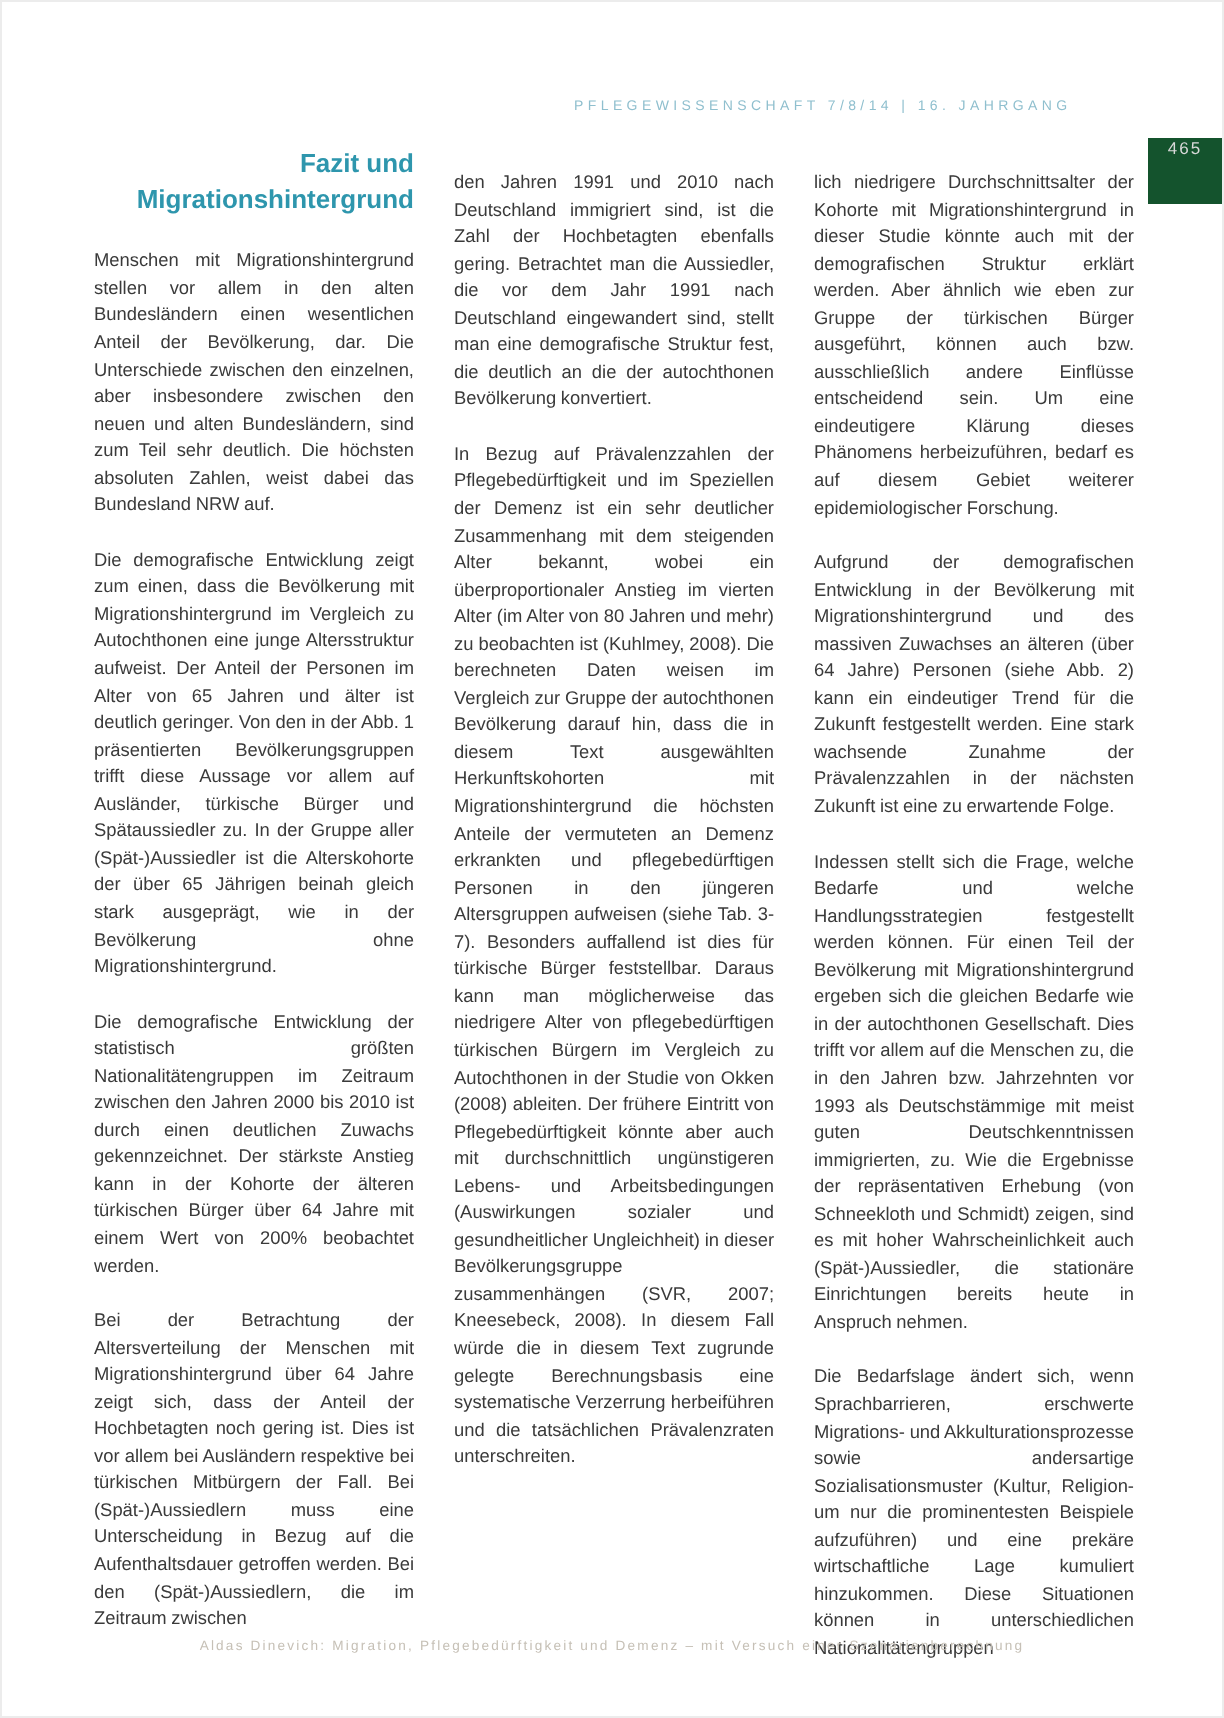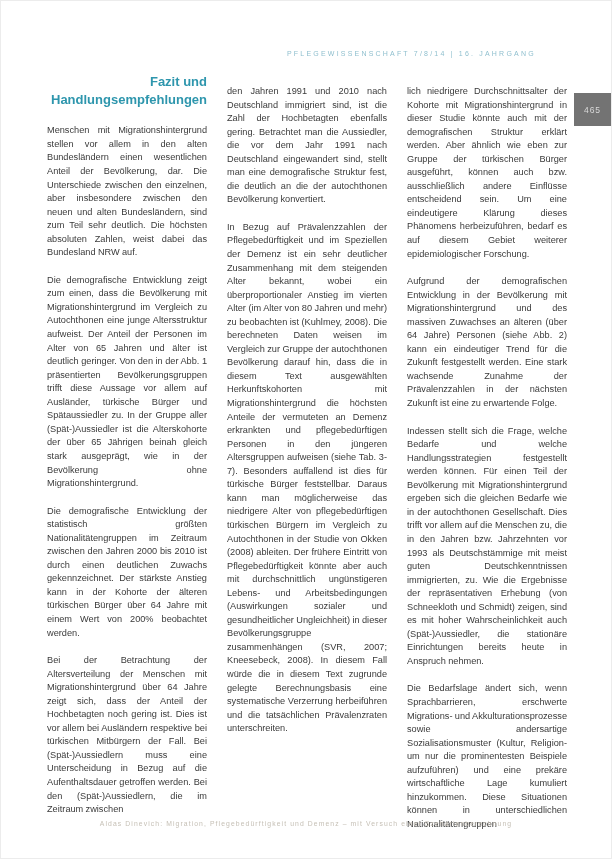--- a/index.html
+++ b/index.html
@@ -8,23 +8,23 @@
   .page{position:absolute;inset:0;background:#ffffff;border:1px solid #ececec;box-sizing:border-box;}
 
   .journal-header{
     position:absolute;top:49px;left:286px;width:280px;
     font-size:7px;letter-spacing:2.2px;color:#8fbfce;
     text-transform:uppercase;white-space:nowrap;
   }
 
   .page-badge{
     position:absolute;top:68px;right:0;width:37px;height:33px;
-    background:#737373;color:#d9d9d9;
-    display:flex;align-items:center;justify-content:center;
-    font-size:8.5px;letter-spacing:1px;margin-top:24px;
+    background:#14532d;color:#d9d9d9;
+    display:flex;justify-content:center;
+    font-size:8.5px;letter-spacing:1px;
   }
 
   .columns{
     position:absolute;top:70px;left:46px;width:520px;
     display:flex;gap:20px;
   }
   .col{flex:1;min-width:0;}
 
   .section-heading{
     color:#2e96ad;font-weight:bold;font-size:13px;line-height:1.4;
@@ -52,21 +52,21 @@
 
   <div class="journal-header">PFLEGEWISSENSCHAFT 7/8/14  |  16. JAHRGANG</div>
 
   <div class="page-badge">
     <span>465</span>
   </div>
 
   <div class="columns">
 
     <div class="col">
-      <div class="section-heading">Fazit und Handlungsempfehlungen</div>
+      <div class="section-heading">Fazit und Migrationshintergrund</div>
       <p>Menschen mit Migrationshintergrund stellen vor allem in den alten Bundesländern einen wesentlichen Anteil der Bevölkerung, dar. Die Unterschiede zwischen den einzelnen, aber insbesondere zwischen den neuen und alten Bundesländern, sind zum Teil sehr deutlich. Die höchsten absoluten Zahlen, weist dabei das Bundesland NRW auf.</p>
       <p>Die demografische Entwicklung zeigt zum einen, dass die Bevölkerung mit Migrationshintergrund im Vergleich zu Autochthonen eine junge Altersstruktur aufweist. Der Anteil der Personen im Alter von 65 Jahren und älter ist deutlich geringer. Von den in der Abb. 1 präsentierten Bevölkerungsgruppen trifft diese Aussage vor allem auf Ausländer, türkische Bürger und Spätaussiedler zu. In der Gruppe aller (Spät-)Aussiedler ist die Alterskohorte der über 65 Jährigen beinah gleich stark ausgeprägt, wie in der Bevölkerung ohne Migrationshintergrund.</p>
       <p>Die demografische Entwicklung der statistisch größten Nationalitätengruppen im Zeitraum zwischen den Jahren 2000 bis 2010 ist durch einen deutlichen Zuwachs gekennzeichnet. Der stärkste Anstieg kann in der Kohorte der älteren türkischen Bürger über 64 Jahre mit einem Wert von 200% beobachtet werden.</p>
       <p>Bei der Betrachtung der Altersverteilung der Menschen mit Migrationshintergrund über 64 Jahre zeigt sich, dass der Anteil der Hochbetagten noch gering ist. Dies ist vor allem bei Ausländern respektive bei türkischen Mitbürgern der Fall. Bei (Spät-)Aussiedlern muss eine Unterscheidung in Bezug auf die Aufenthaltsdauer getroffen werden. Bei den (Spät-)Aussiedlern, die im Zeitraum zwischen</p>
     </div>
 
     <div class="col">
       <p>den Jahren 1991 und 2010 nach Deutschland immigriert sind, ist die Zahl der Hochbetagten ebenfalls gering. Betrachtet man die Aussiedler, die vor dem Jahr 1991 nach Deutschland eingewandert sind, stellt man eine demografische Struktur fest, die deutlich an die der autochthonen Bevölkerung konvertiert.</p>
       <p>In Bezug auf Prävalenzzahlen der Pflegebedürftigkeit und im Speziellen der Demenz ist ein sehr deutlicher Zusammenhang mit dem steigenden Alter bekannt, wobei ein überproportionaler Anstieg im vierten Alter (im Alter von 80 Jahren und mehr) zu beobachten ist (Kuhlmey, 2008). Die berechneten Daten weisen im Vergleich zur Gruppe der autochthonen Bevölkerung darauf hin, dass die in diesem Text ausgewählten Herkunftskohorten mit Migrationshintergrund die höchsten Anteile der vermuteten an Demenz erkrankten und pflegebedürftigen Personen in den jüngeren Altersgruppen aufweisen (siehe Tab. 3-7). Besonders auffallend ist dies für türkische Bürger feststellbar. Daraus kann man möglicherweise das niedrigere Alter von pflegebedürftigen türkischen Bürgern im Vergleich zu Autochthonen in der Studie von Okken (2008) ableiten. Der frühere Eintritt von Pflegebedürftigkeit könnte aber auch mit durchschnittlich ungünstigeren Lebens- und Arbeitsbedingungen (Auswirkungen sozialer und gesundheitlicher Ungleichheit) in dieser Bevölkerungsgruppe zusammenhängen (SVR, 2007; Kneesebeck, 2008). In diesem Fall würde die in diesem Text zugrunde gelegte Berechnungsbasis eine systematische Verzerrung herbeiführen und die tatsächlichen Prävalenzraten unterschreiten.</p>
     </div>

